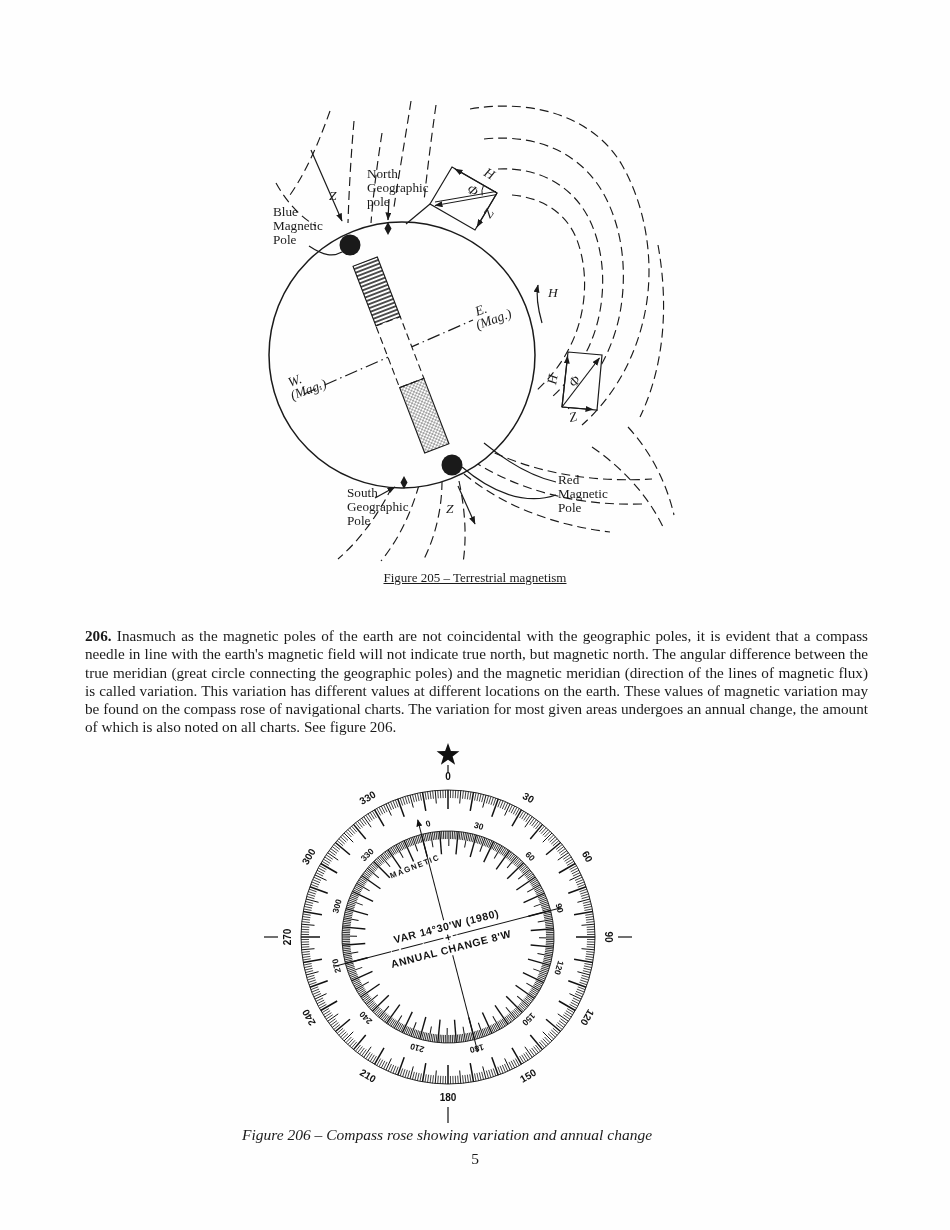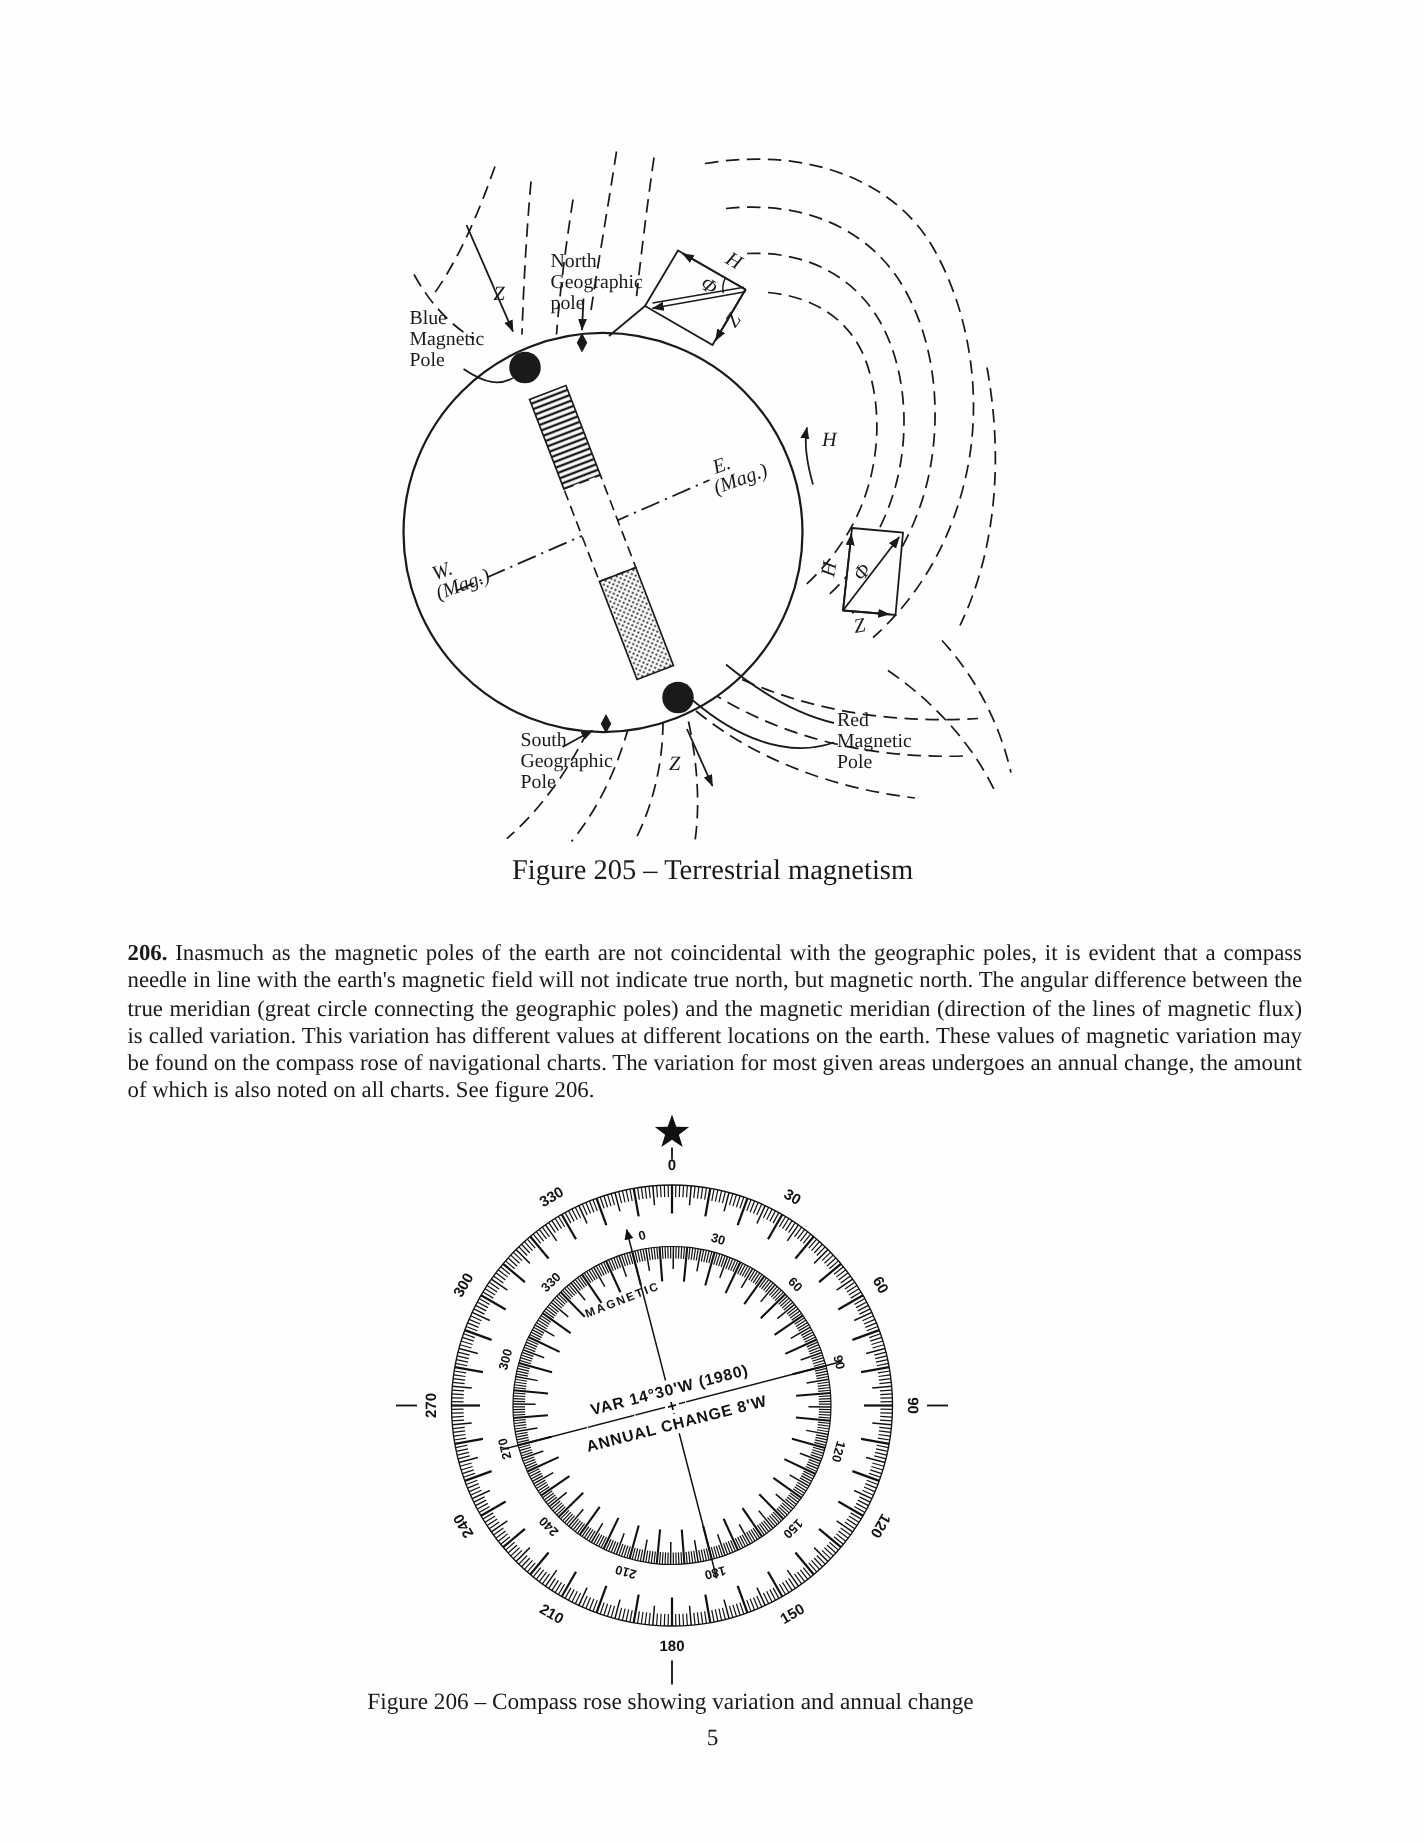--- a/index.html
+++ b/index.html
@@ -1,19 +1,19 @@
 <!DOCTYPE html>
 <html><head>
 <meta charset="utf-8">
 <style>
   html,body{margin:0;padding:0;background:#e8e8e8;}
   .page{position:relative;width:950px;height:1230px;background:#fefefe;margin:0 auto;
         font-family:"Liberation Serif",serif;color:#1a1a1a;overflow:hidden;}
   .abs{position:absolute;}
-  .caption{width:950px;text-align:center;font-size:19px;}
+  .caption{width:950px;text-align:center;font-size:13px;text-decoration:underline;}
   .caption-206{width:894px;text-align:center;font-size:15.5px;}
   .body-text{width:783px;font-size:15.2px;line-height:18.3px;text-align:justify;margin-top:28px;}
   .page-number{width:950px;text-align:center;font-size:15.5px;}
   svg text{fill:#1a1a1a;}
   .fig-label{font-family:"Liberation Serif",serif;font-size:13.2px;}
   .fig-label-it{font-family:"Liberation Serif",serif;font-size:13.5px;font-style:italic;}
   .deg-outer{font-family:"Liberation Sans",sans-serif;font-size:10px;font-weight:600;fill:#111;}
   .deg-inner{font-family:"Liberation Sans",sans-serif;font-size:8.5px;font-weight:600;fill:#111;}
   .var-line{font-family:"Liberation Sans",sans-serif;font-size:10.5px;font-weight:700;letter-spacing:.6px;
             text-anchor:middle;fill:#111;stroke:#fefefe;stroke-width:6px;paint-order:stroke;}
@@ -927,16 +927,16 @@
         </g>
       <line x1="200" y1="323" x2="200" y2="83" stroke="#111" stroke-width="1" marker-end="url(#ah206)"></line>
       <line x1="83" y1="204" x2="317" y2="204" stroke="#111" stroke-width="1"></line>
       <text class="magnetic-label" x="186" y="130" transform="rotate(-7 186 130)">MAGNETIC</text>
       <text class="var-line" x="201" y="197">VAR 14°30'W (1980)</text>
       <text class="var-plus" x="200" y="208">+</text>
       <text class="var-line" x="200" y="220">ANNUAL CHANGE 8'W</text>
     </g>
   </svg>
 
-  <div class="abs caption-206" style="top:1126px;">Figure 206 – Compass rose showing variation and annual change</div>
+  <div class="abs caption-206" style="top:1126px;font-style:italic;">Figure 206 – Compass rose showing variation and annual change</div>
 
   <div class="abs page-number" style="top:1150px;">5</div>
 </div>
 
 </body></html>

